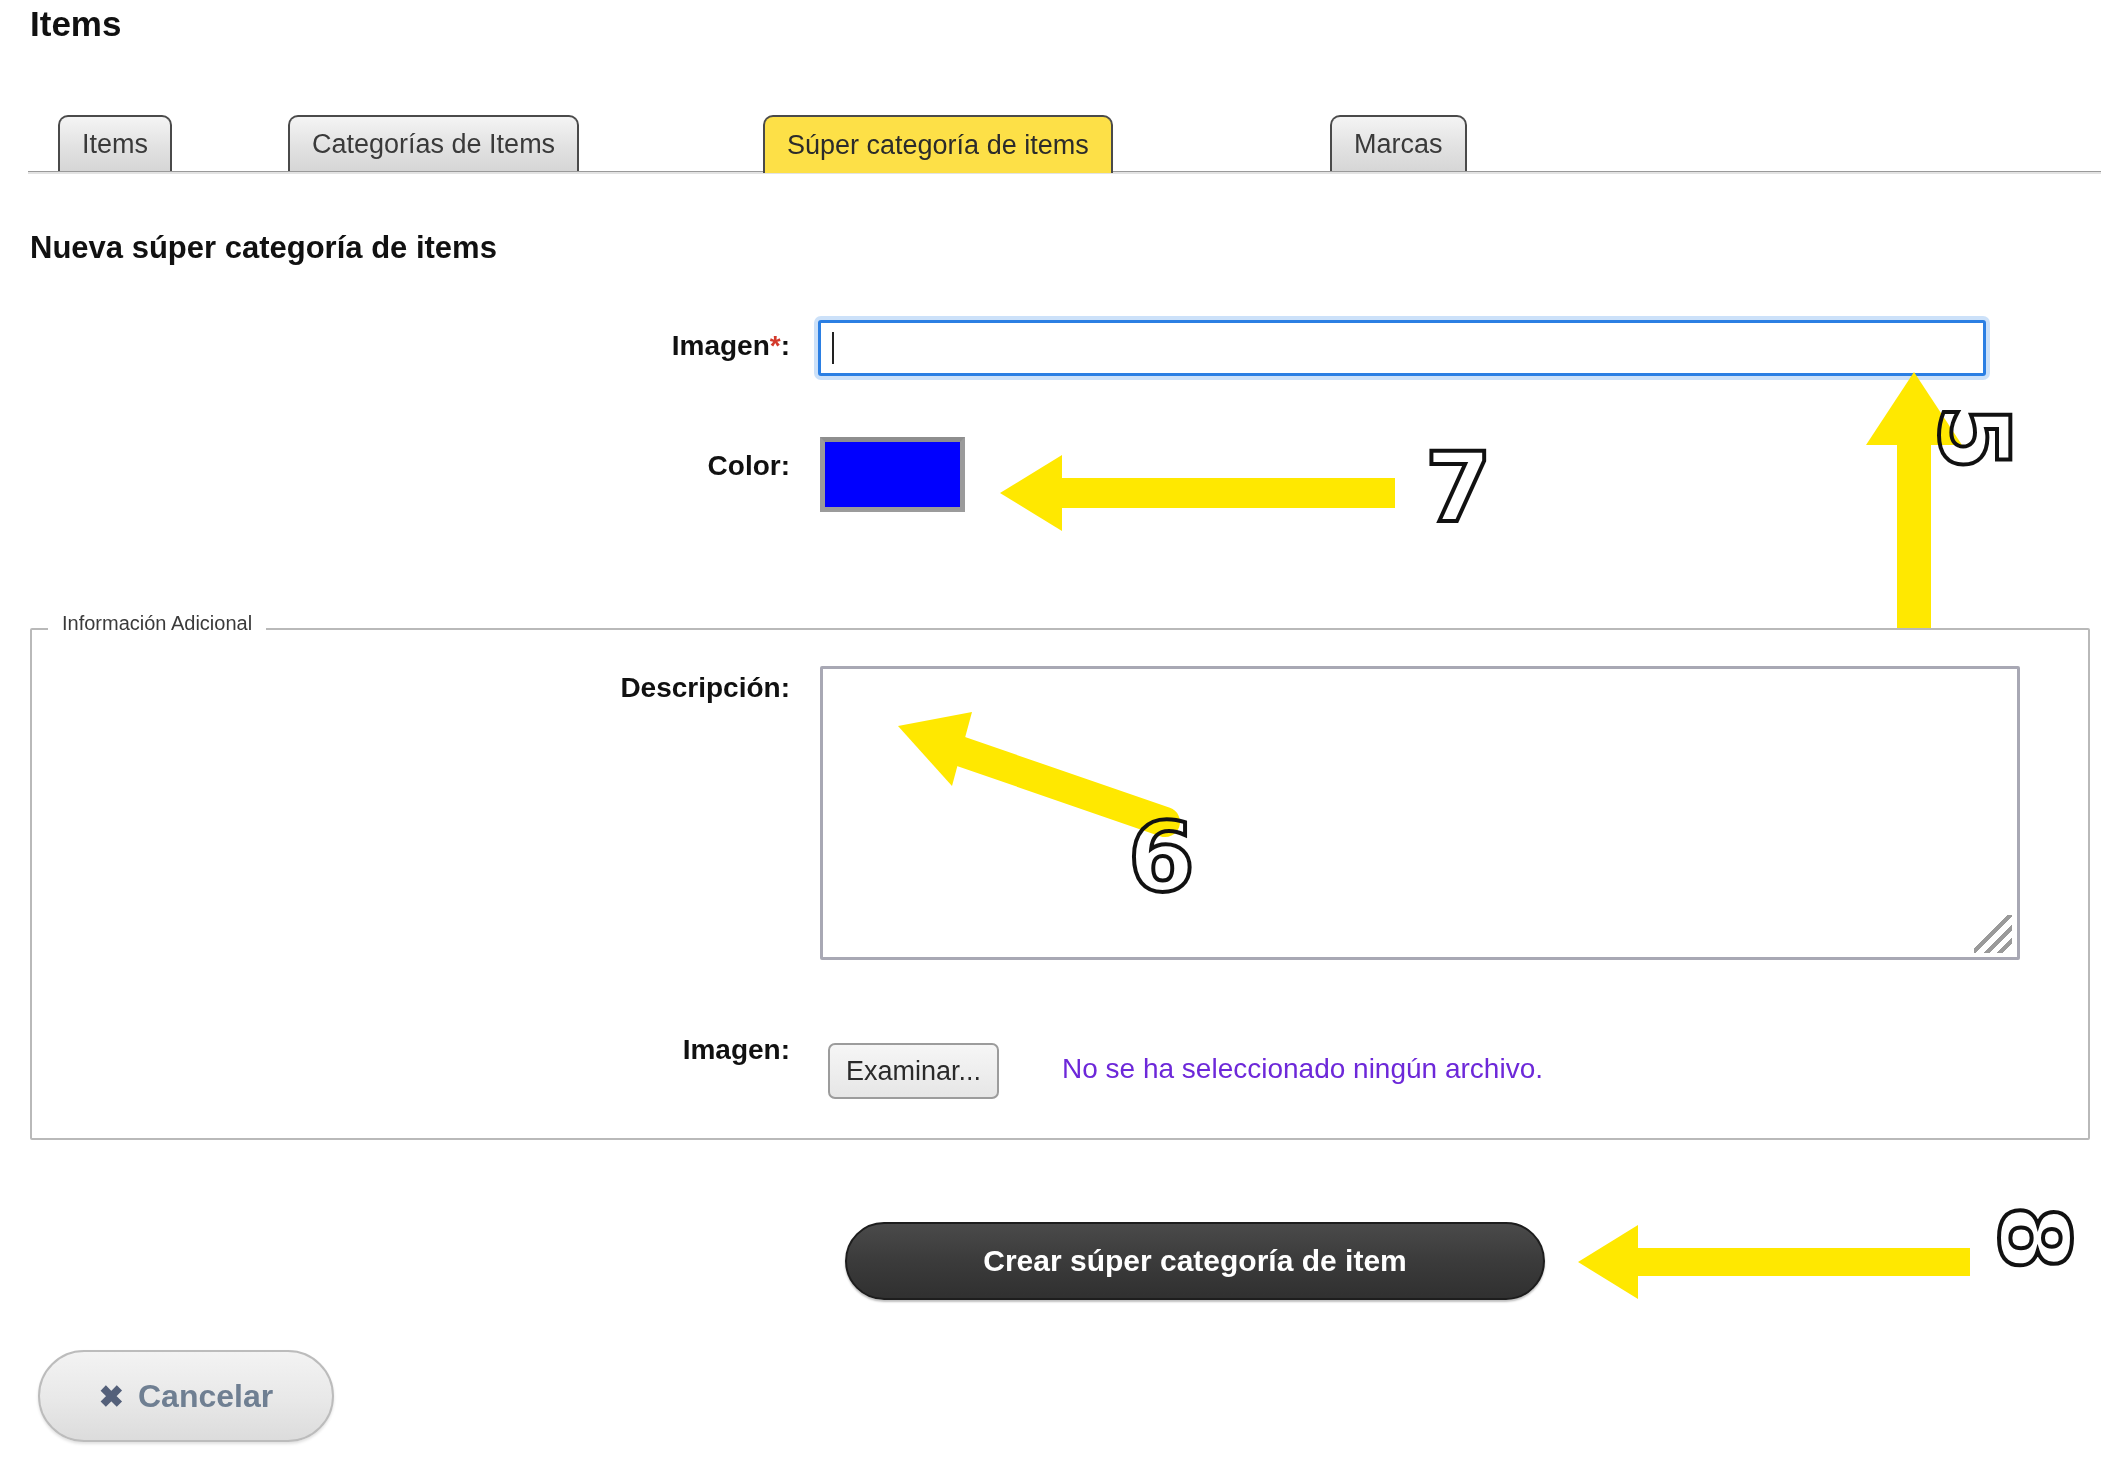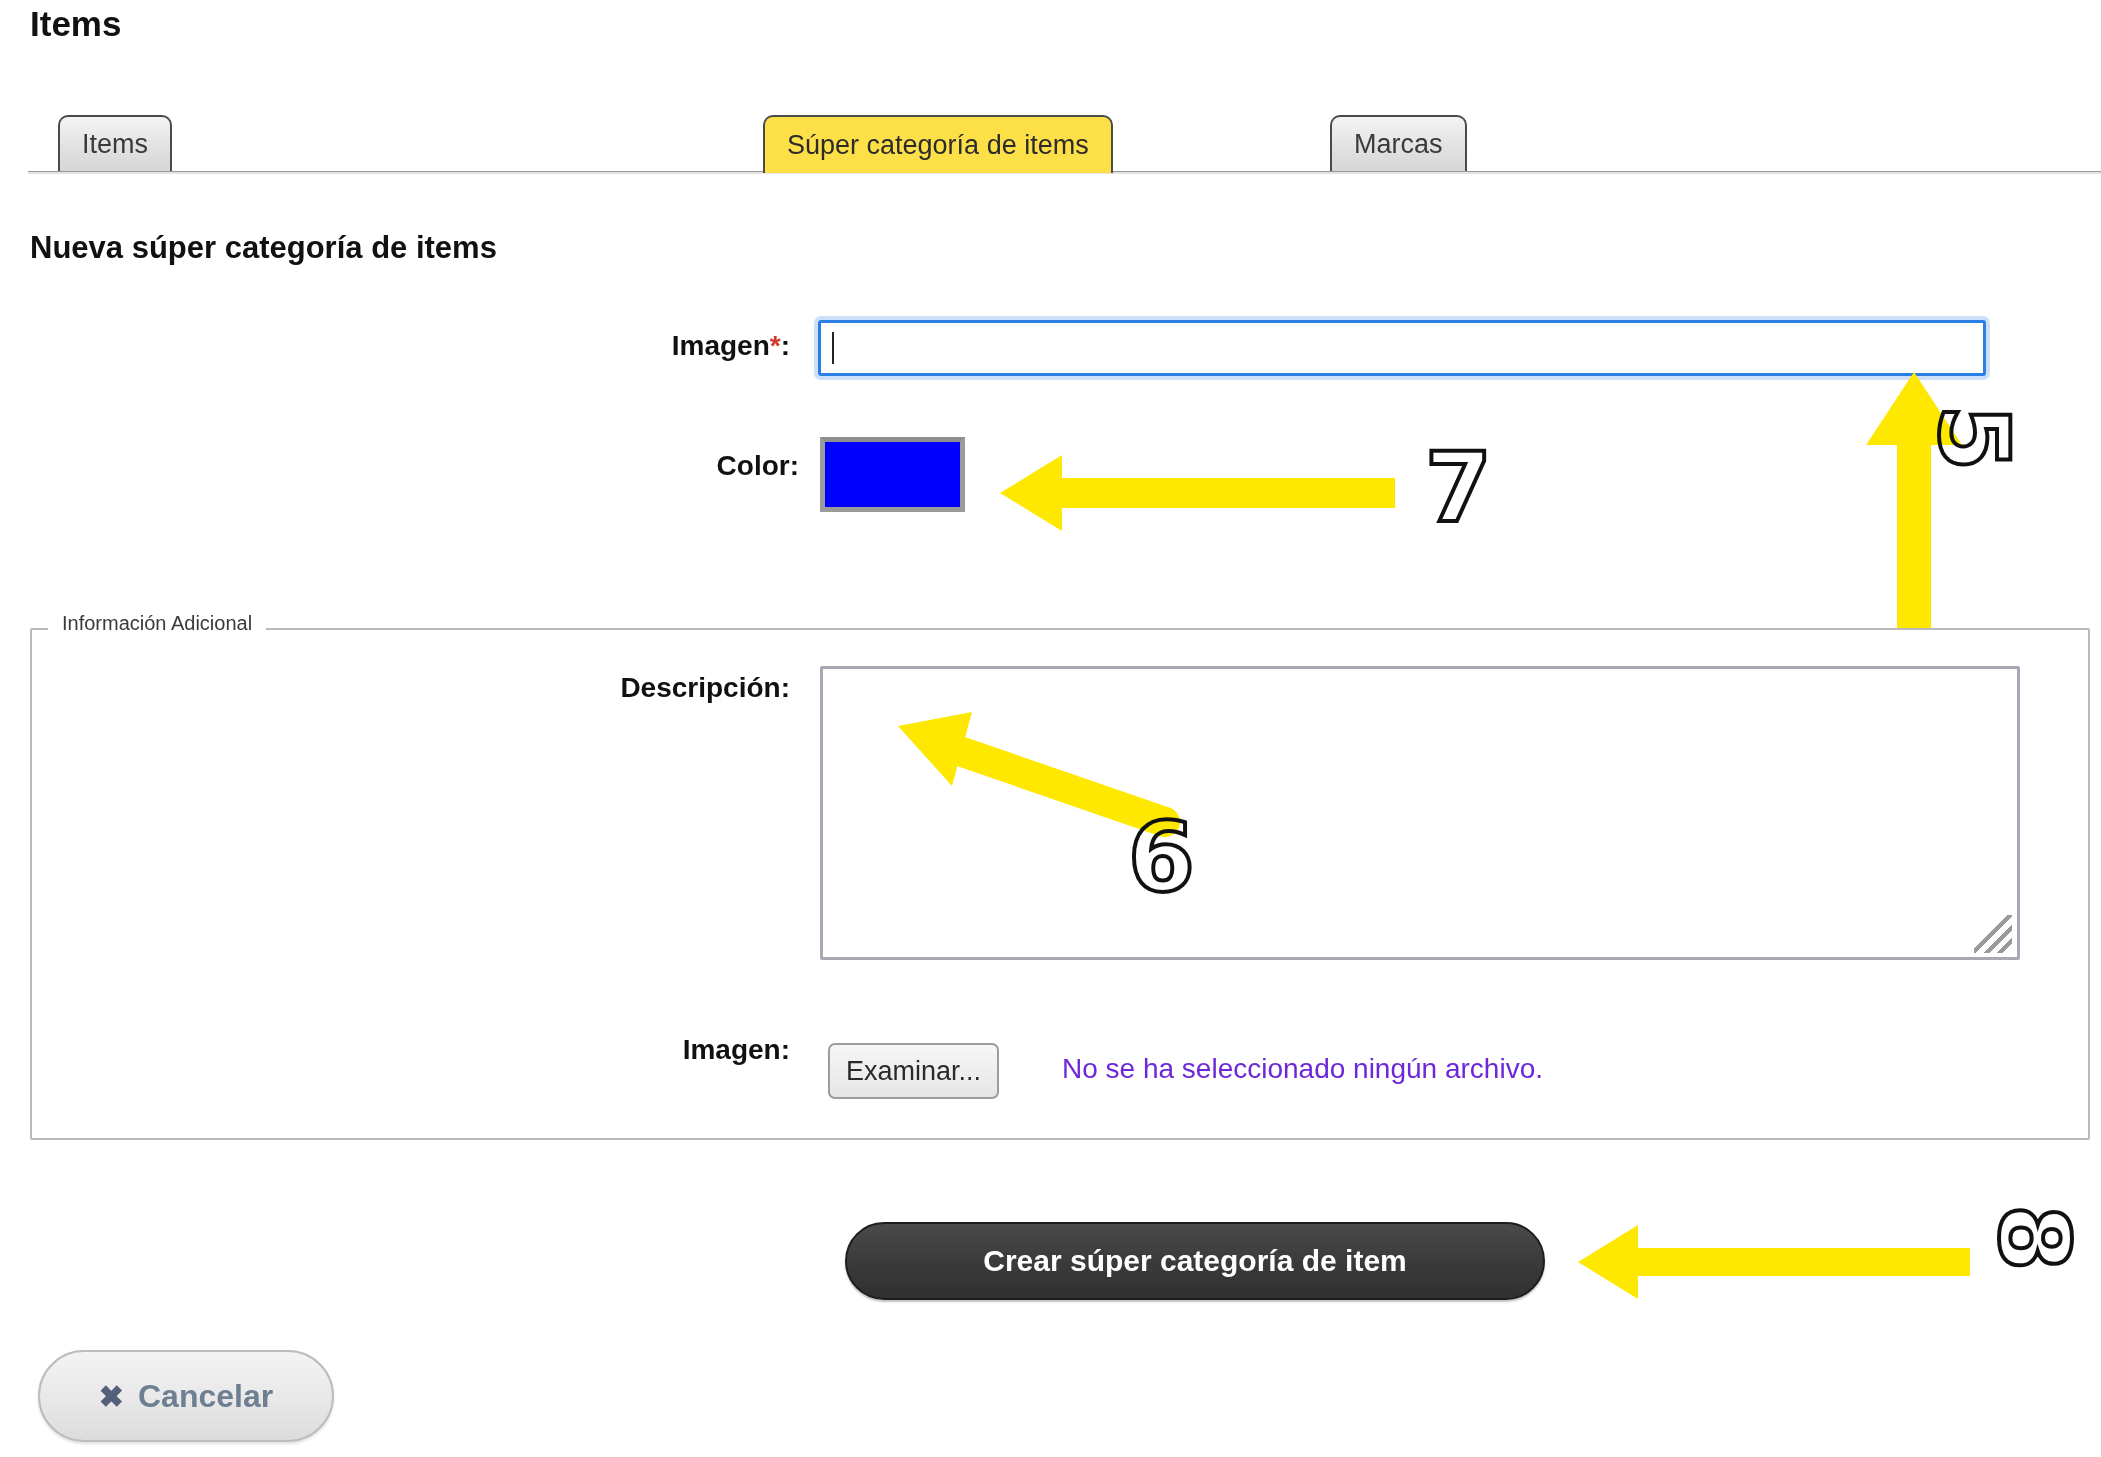--- a/index.html
+++ b/index.html
@@ -73,21 +73,21 @@
     outline:none;
     font-size:26px;
     padding:0 10px;
     font-family:"Liberation Sans", sans-serif;
   }
   .caret{
     position:absolute; left:832px; top:332px; width:2px; height:32px;
     background:#222;
   }
 
-  .color-label{ left:309px; top:450px; width:490px; }
+  .color-label{ left:300px; top:450px; width:490px; }
   .color-swatch{
     position:absolute; left:820px; top:437px; width:145px; height:75px;
     background:#0000ff;
     border:5px solid #9b9b9b;
     border-top-color:#8e8e8e;
     cursor:pointer;
   }
 
   
   .fieldset{
@@ -177,20 +177,21 @@
   .ann-8{ left:2000px; top:1190px; transform:rotate(90deg); transform-origin:center; }
 </style>
 </head>
 <body>
 
 <div class="page-title">Items</div>
 
 <div class="tabbar">
   <div class="baseline"></div>
   <div class="tab" style="left:58px;">Items</div>
+  <div class="tab" style="left:288px;">Categorías de Items</div>
   <div class="tab active" style="left:763px;">Súper categoría de items</div>
   <div class="tab" style="left:1330px;">Marcas</div>
 </div>
 
 <div class="section-title">Nueva súper categoría de items</div>
 
 <div class="row-label nombre-label"><span>Imagen</span><span class="req-star">*</span><span>:</span></div>
 <input class="nombre-input" type="text" value="" style="">
 <div class="caret"></div>
 

